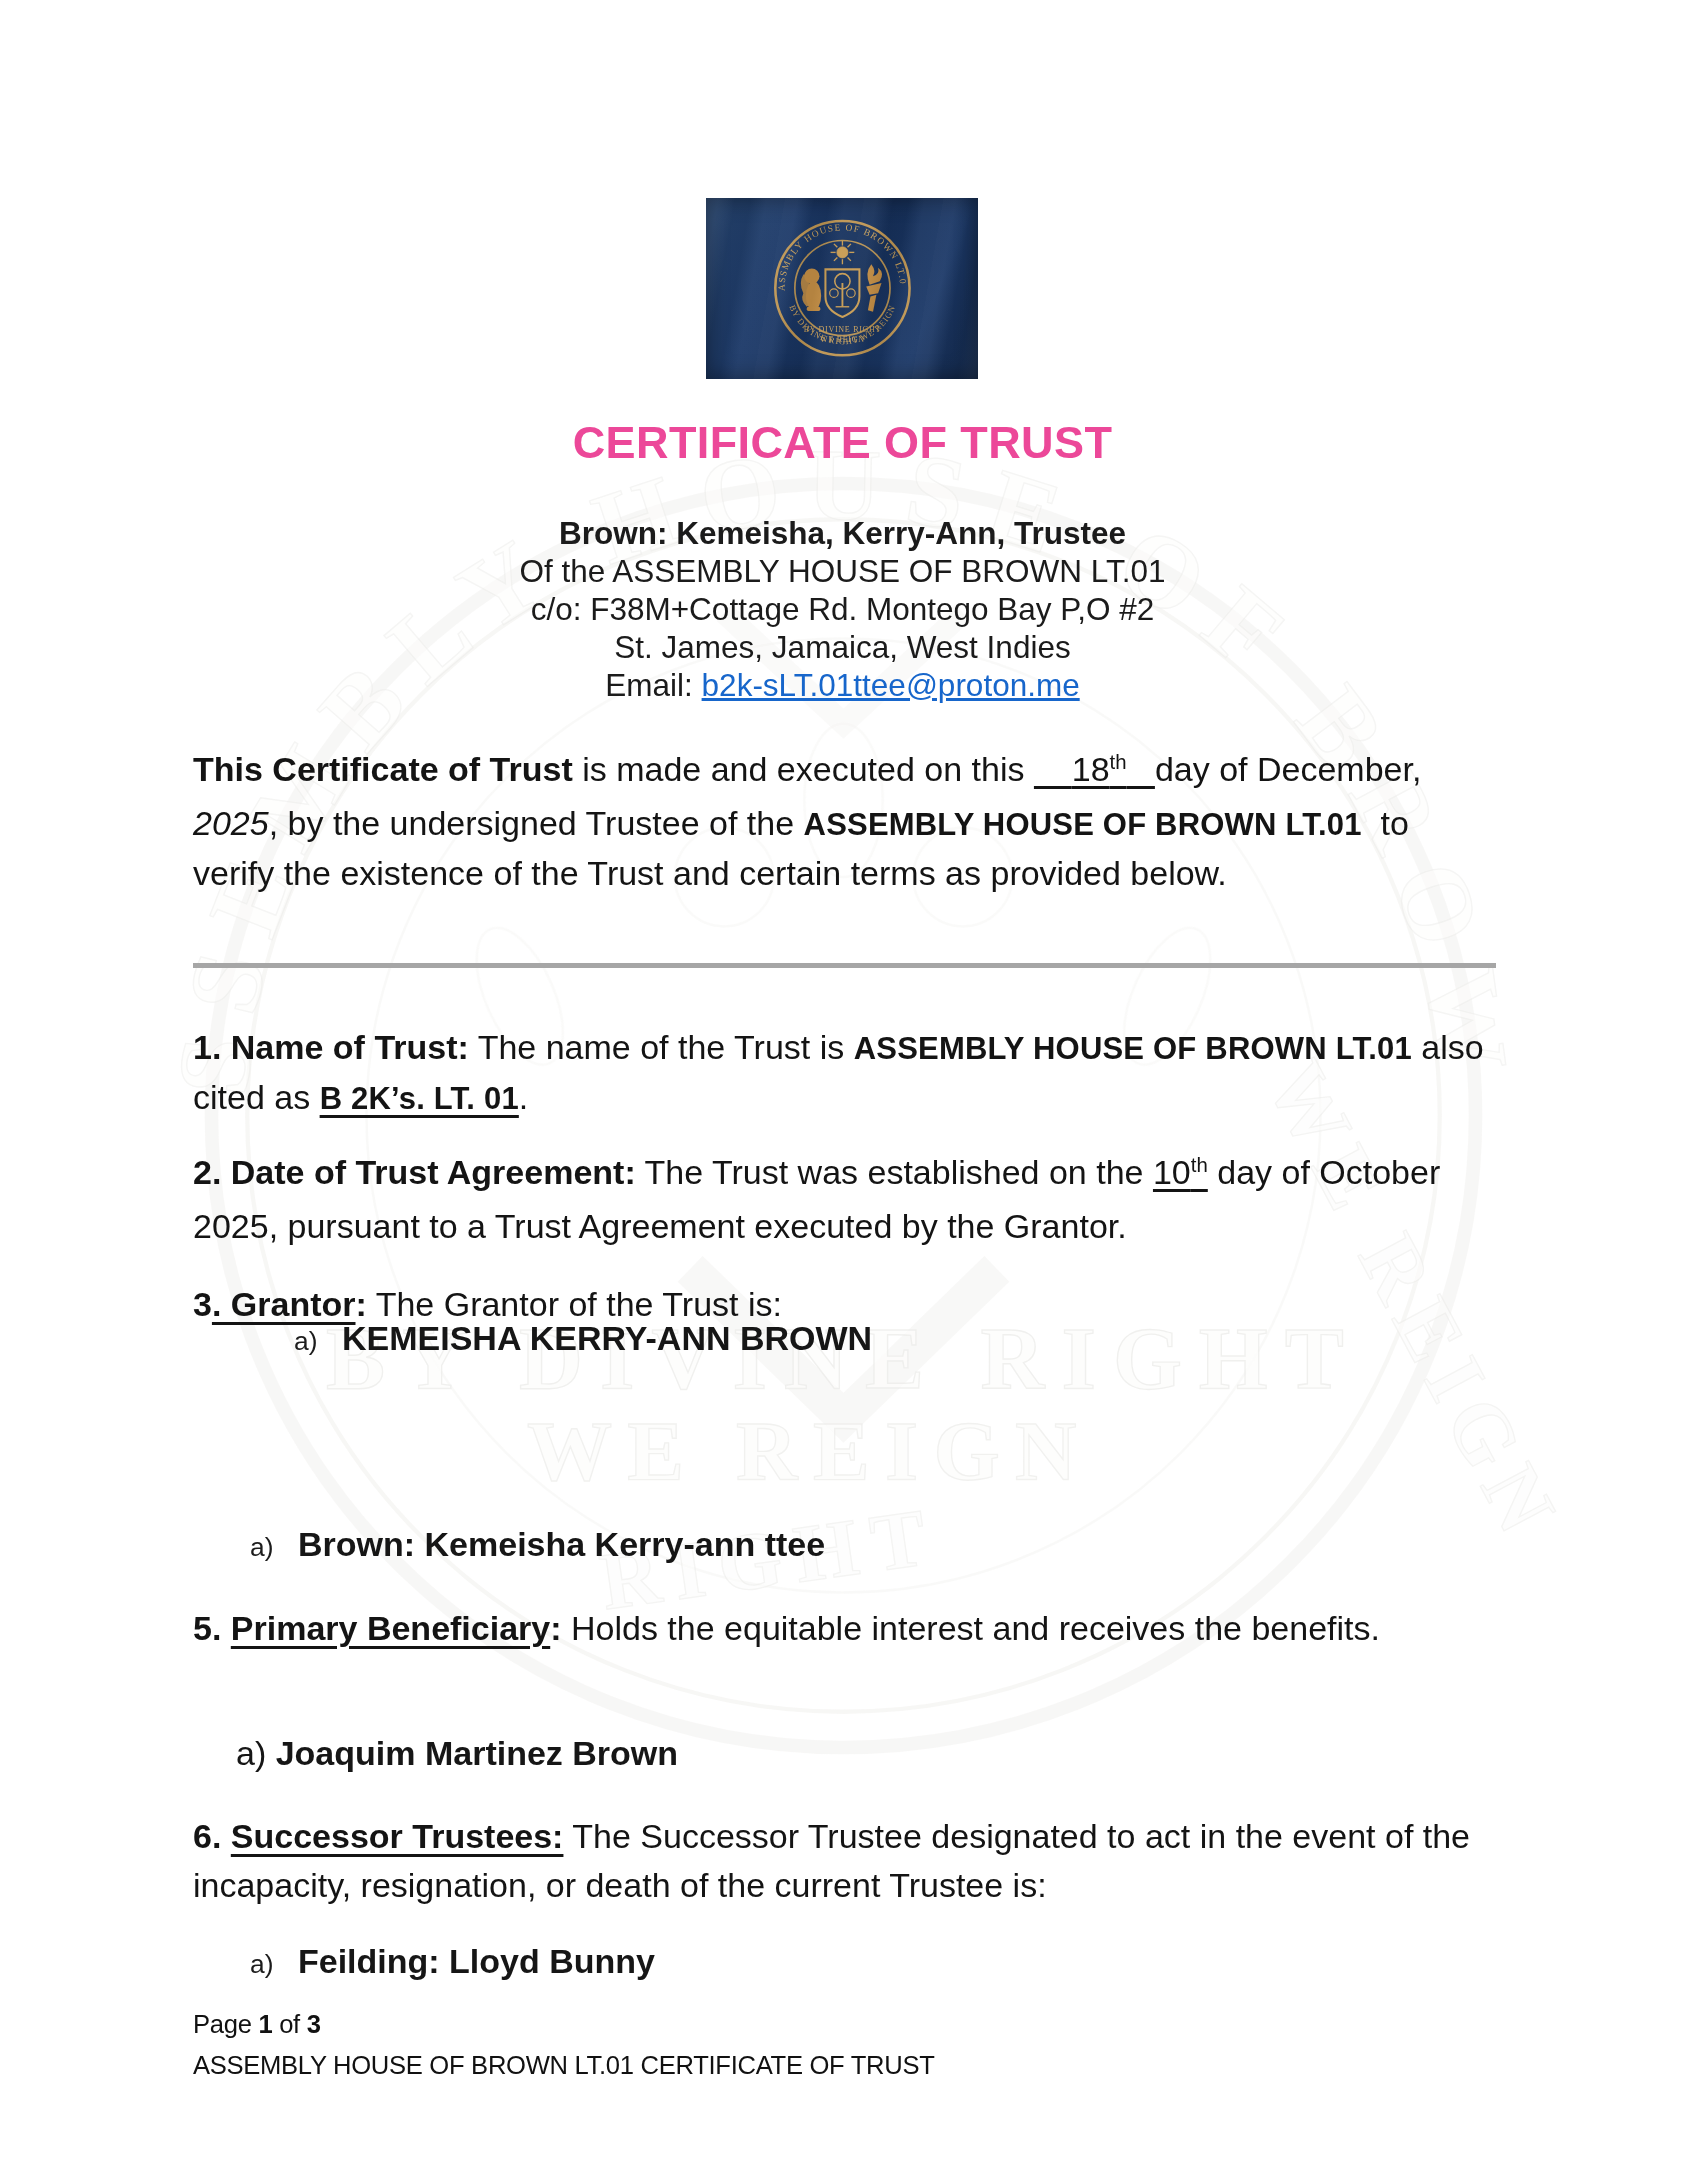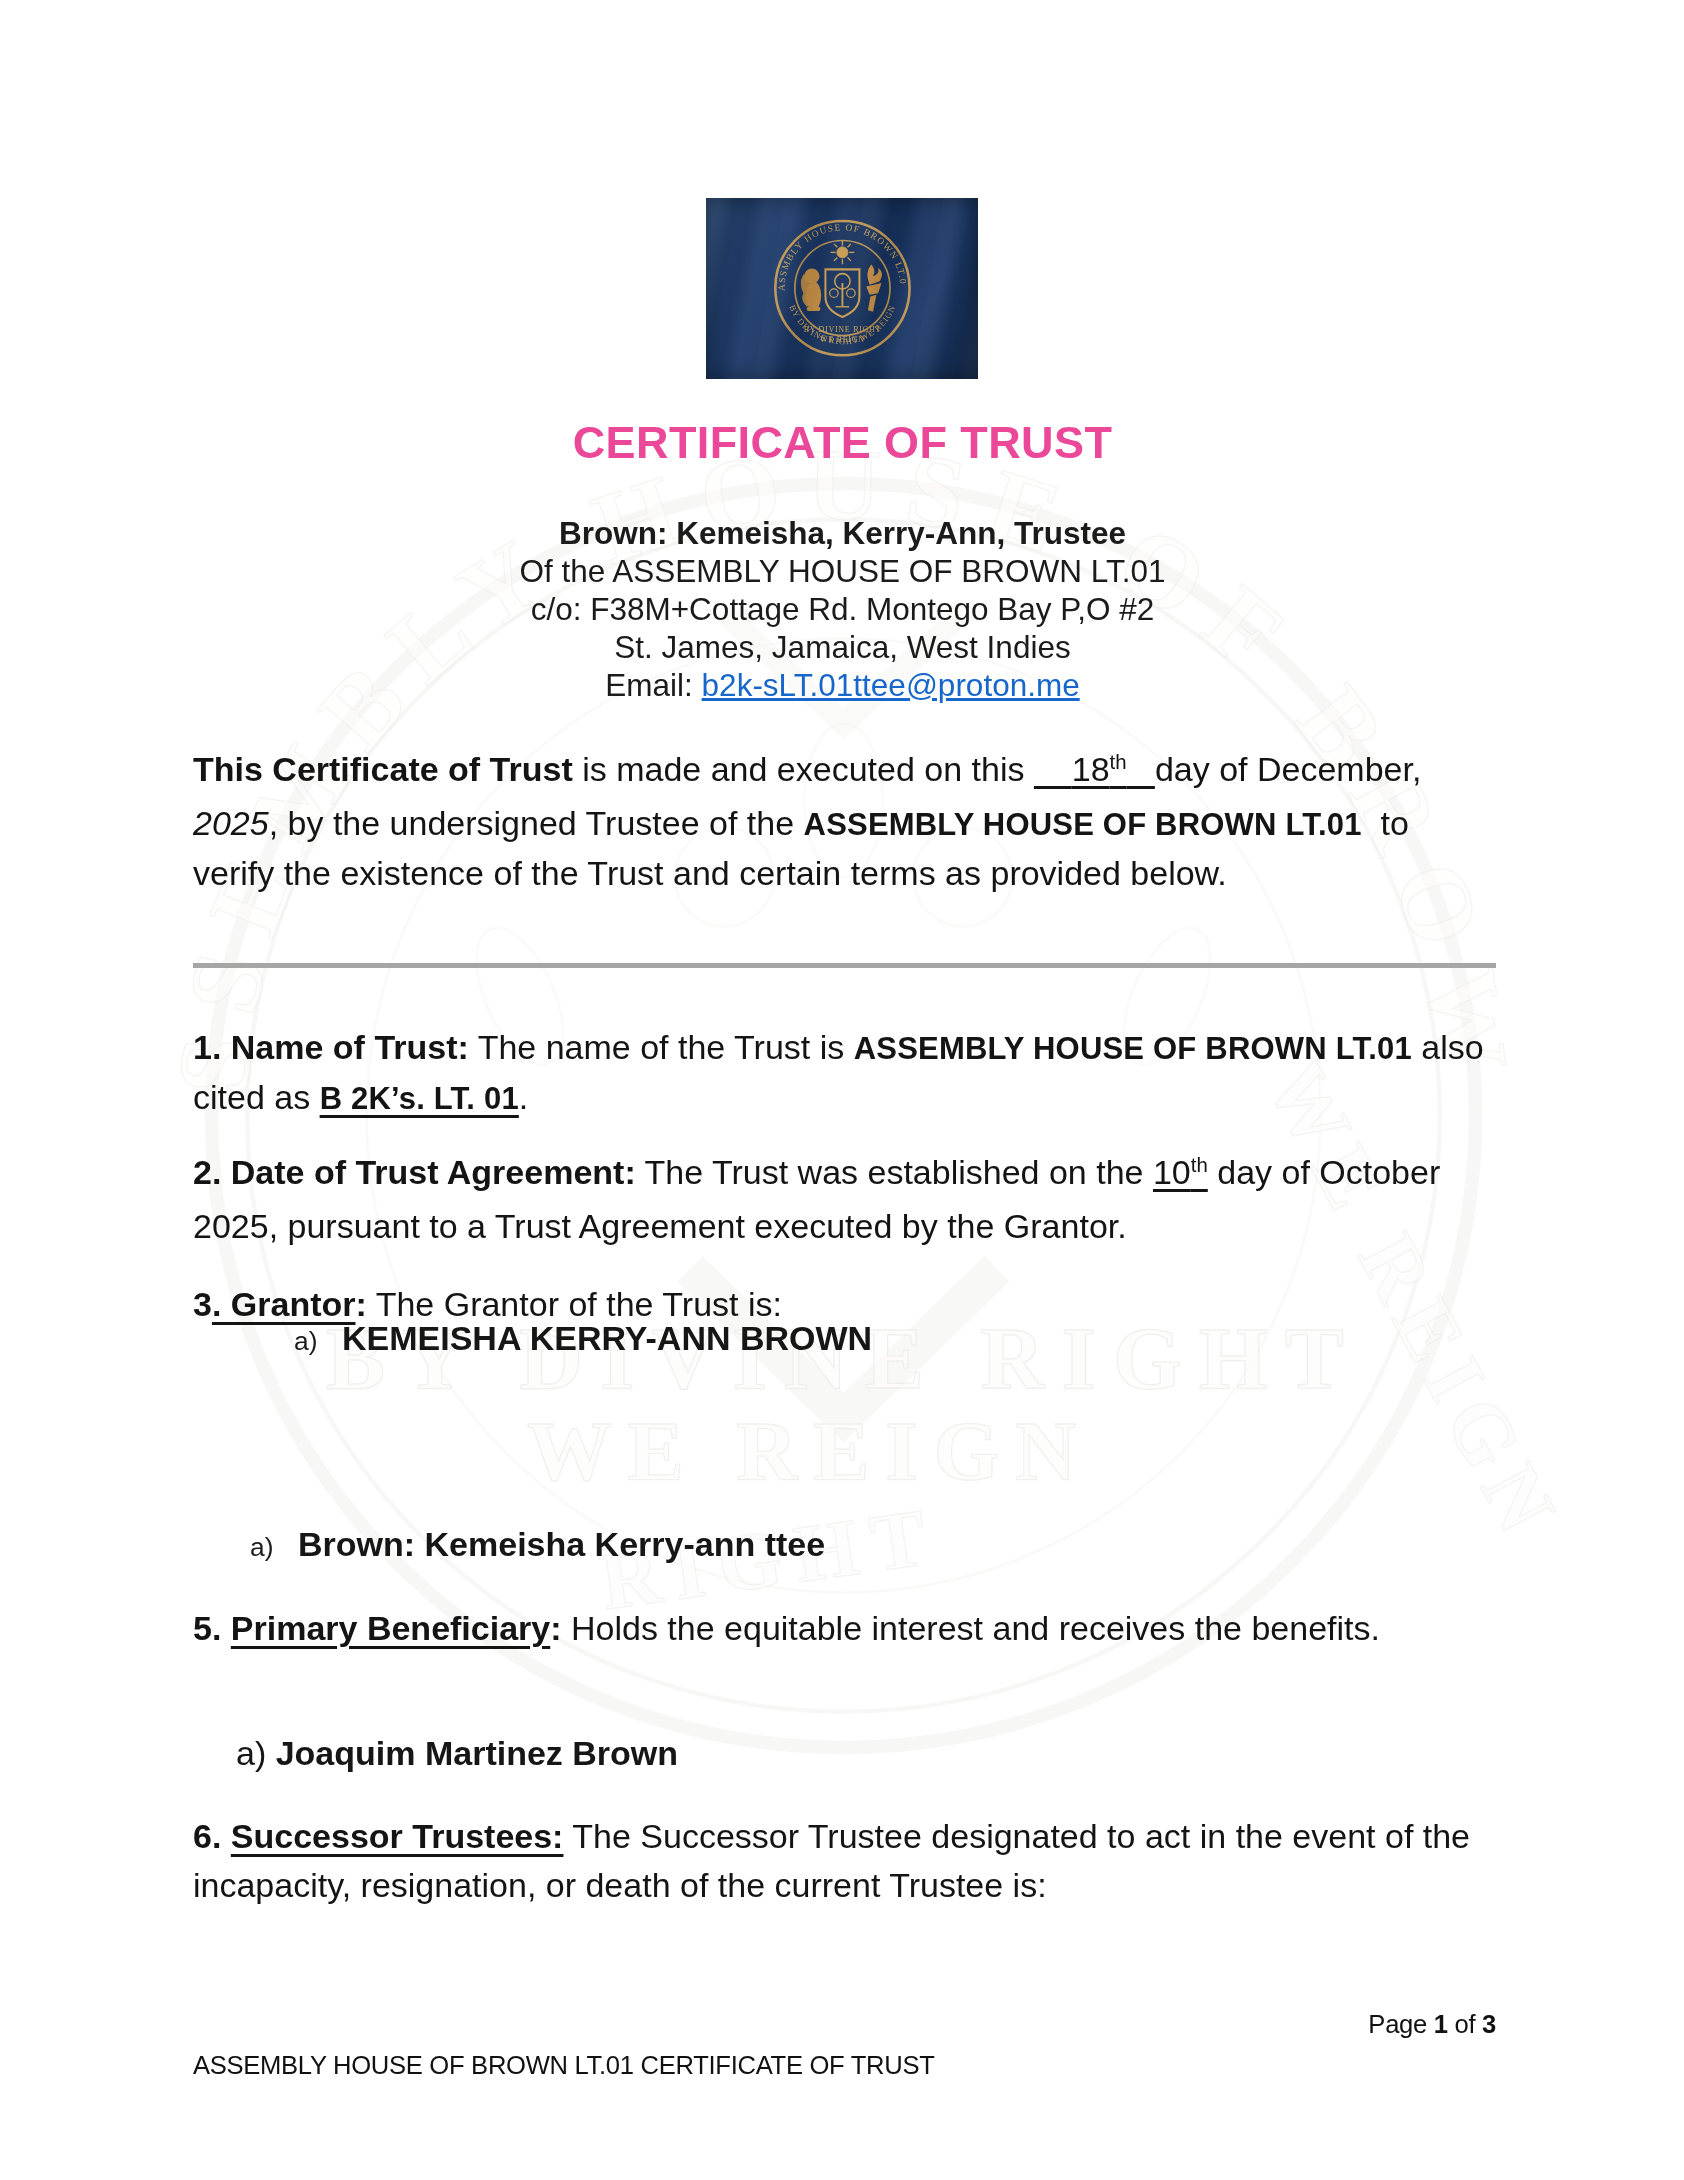--- a/index.html
+++ b/index.html
@@ -39,21 +39,21 @@
 
   .item-small { position:absolute; left:250px; font-size:34px; line-height:43px; }
   .item-small .mk { display:inline-block; width:48px; font-size:26.4px; font-weight:normal; color:#1c1c1c; }
   .item-small .nm { font-weight:bold; }
 
   .item-big { position:absolute; left:236px; font-size:34px; line-height:43px; }
   .item-big .mk { font-weight:normal; }
   .item-big .nm { font-weight:bold; }
 
   
-  .footer-page { position:absolute; left:193px; top:2010px; width:1303px; text-align:right;
+  .footer-page { position:absolute; left:193px; top:2010px; width:1303px; 
                  font-size:25.6px; letter-spacing:-0.3px; color:#111; }
   .footer-page .b { font-weight:bold; }
   .footer-doc { position:absolute; left:193px; top:2051px; width:1303px; text-align:left;
                 font-size:25.6px; letter-spacing:-0.3px; color:#111; }
 
   
   .ghost { font-family:"Liberation Serif", serif; font-weight:bold; fill:#fbfbf9; stroke:#dededa; stroke-width:1.6px; }
   .ghost-line { stroke:#e7e6e1; fill:none; }
 </style>
 </head>
@@ -186,20 +186,23 @@
   <div class="bodyblock" style="top:1604px;">
     <span class="bold">5. </span><span class="ub">Primary Beneficiary</span><span class="bold">:</span><span> Holds the equitable interest and receives the benefits.</span>
   </div>
   <div class="item-big" style="top:1732px;">
     <span class="mk">a) </span><span class="nm">Joaquim Martinez Brown</span>
   </div>
 
   <div class="bodyblock" style="top:1812px;">
     <span class="bold">6. </span><span class="ub">Successor Trustees:</span><span> The Successor Trustee designated to act in the event of the incapacity, resignation, or death of the current Trustee is:</span>
   </div>
+  <div class="item-small" style="top:1940px;">
+    <span class="mk">a)</span><span class="nm">Feilding: Lloyd Bunny</span>
+  </div>
 
   <div class="footer-page">
     <span>Page </span><span class="b">1</span><span> of </span><span class="b">3</span>
   </div>
   <div class="footer-doc">ASSEMBLY HOUSE OF BROWN LT.01 CERTIFICATE OF TRUST</div>
 
 </div>
 
 
 </body></html>

